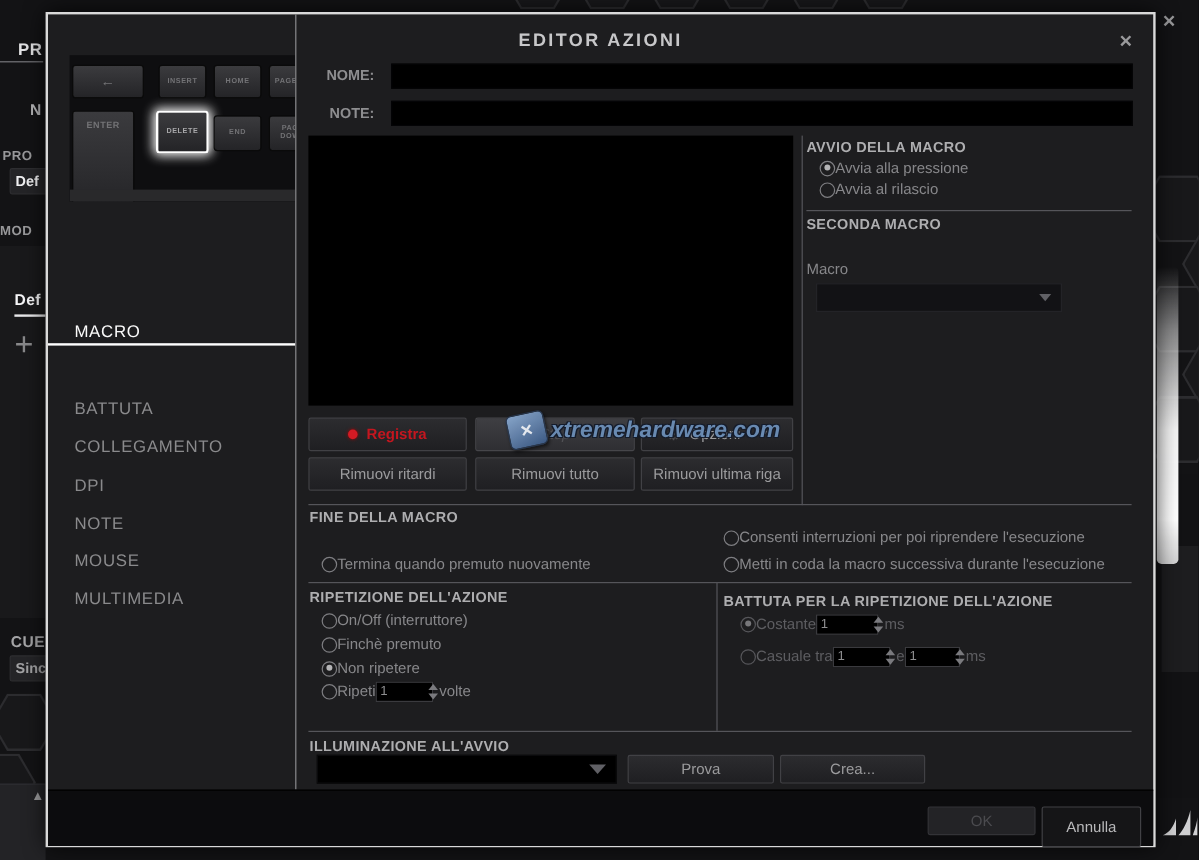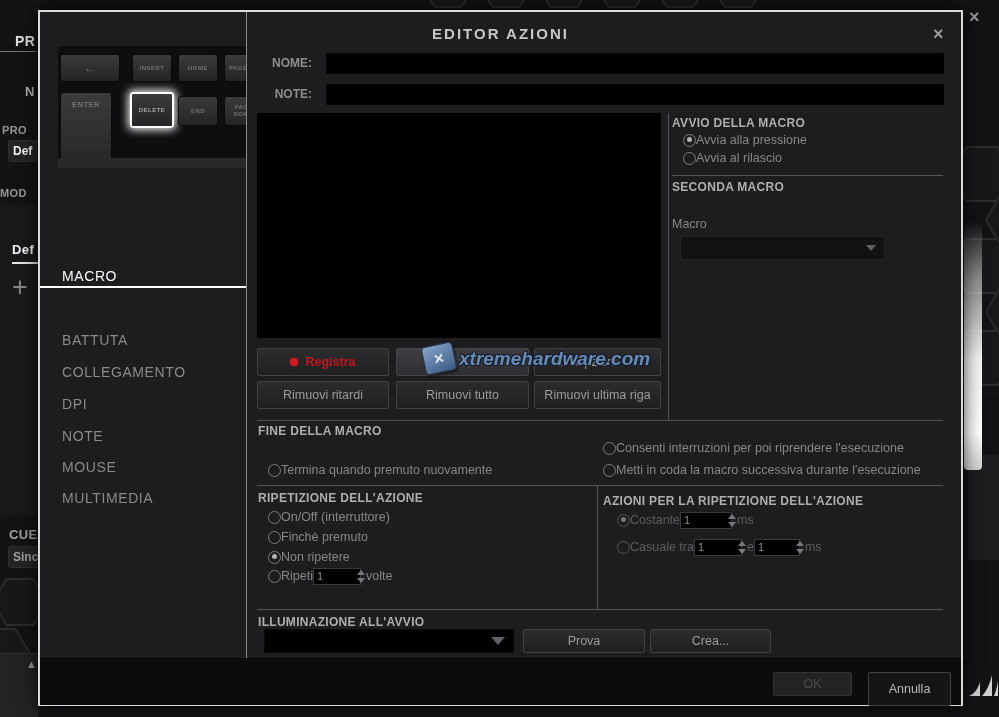--- a/index.html
+++ b/index.html
@@ -244,21 +244,21 @@
       <span class="lbl">Non ripetere</span>
     </div>
     <div class="opt" style="left:228px;top:557px">
       <span class="radio"></span>
       <span class="lbl">Ripeti</span>
       <input class="num" style="width: 40px;" value="1">
       <span class="spin" style="margin-left:-4px"></span>
       <span class="lbl">volte</span>
     </div>
 
-    <div class="hdr" style="left:563px;top:482px">AZIONI PER LA RIPETIZIONE DELL'AZIONE</div>
+    <div class="hdr" style="left:563px;top:482px">BATTUTA PER LA RIPETIZIONE DELL'AZIONE</div>
     <div class="opt" style="left:577px;top:501px">
       <span class="radio sel dis"></span>
       <span class="lbl dim">Costante</span>
       <input class="num" style="width: 44px;" value="1">
       <span class="spin" style="margin-left:-4px"></span>
       <span class="lbl dim">ms</span>
     </div>
     <div class="opt" style="left:577px;top:528px">
       <span class="radio dis"></span>
       <span class="lbl dim">Casuale tra</span>
@@ -276,21 +276,21 @@
       <span class="tri"></span>
     </div>
     <div class="btn" style="left:483px;top:617px;width:122px;height:24px">
       <span>Prova</span>
     </div>
     <div class="btn" style="left:610px;top:617px;width:121px;height:24px">
       <span>Crea...</span>
     </div>
 
     <div id="footer"></div>
-    <div class="btn disabled" style="left:733px;top:660px;width:79px;height:24px;font-weight:normal">
+    <div class="btn disabled" style="left:733px;top:660px;width:90px;height:24px;font-weight:normal">
       <span>OK</span>
     </div>
     <div class="btn" style="left:828px;top:660px;width:83px;height:34px;background:#151517;color:#b9b9bb">
       <span>Annulla</span>
     </div>
 
   </div>
 </div>
 
 </body></html>

